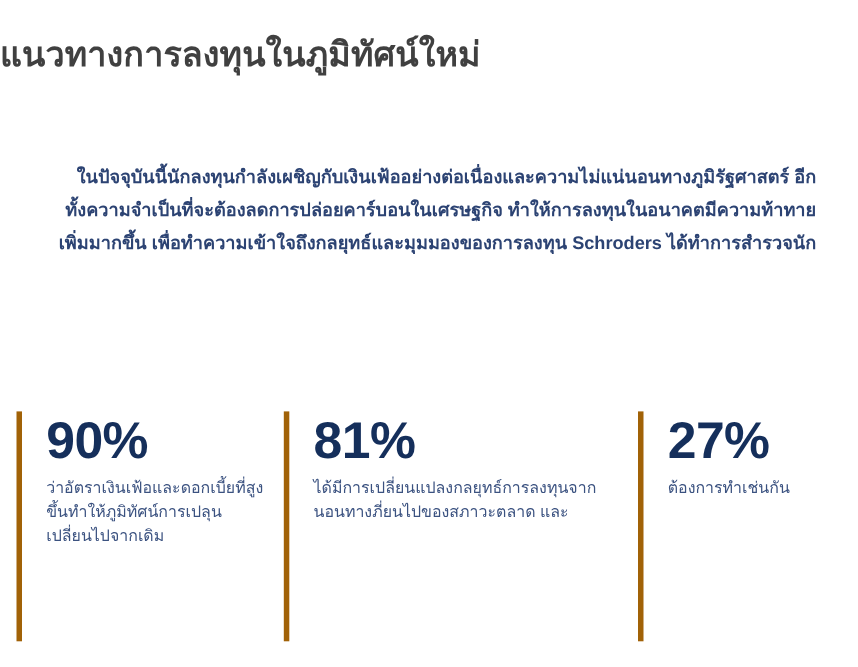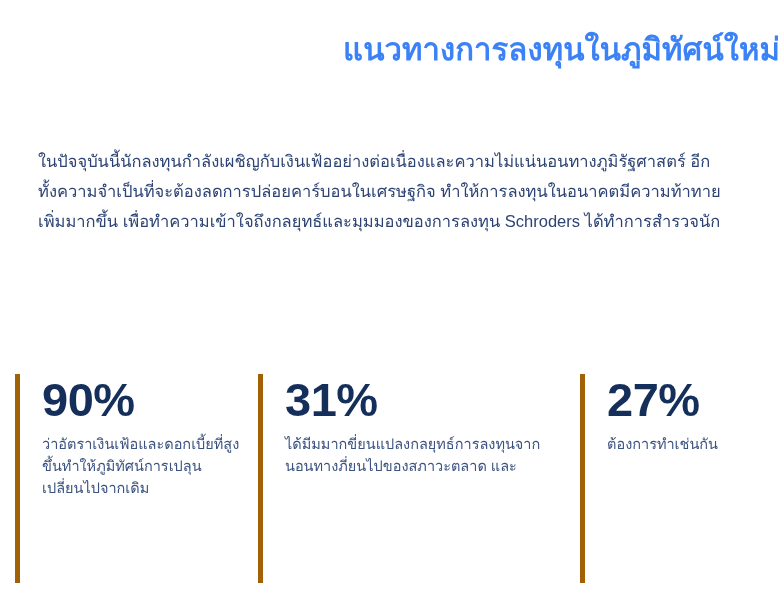--- a/index.html
+++ b/index.html
@@ -21,39 +21,39 @@
     height: 606px;
     box-sizing: border-box;
   }
 
   
   .headline {
     position: absolute;
     left: 0;
     top: 8px;
     width: 780px;
-    text-align: right;
+    text-align: left;
     font-size: 31px;
     font-weight: bold;
     letter-spacing: 0.1px;
-    color: #3b82f6;
+    color: #404040;
     line-height: 1.35;
   }
 
   
   .intro {
     position: absolute;
     left: 38px;
     top: 146px;
     width: 704px;
-    text-align: left;
+    text-align: right;
     font-size: 16.5px;
     line-height: 30px;
     color: #2c4373;
-    font-weight: 400;
+    font-weight: 700;
   }
   .intro .line {
     display: block;
     white-space: nowrap;
   }
 
   
   .stats {
     position: absolute;
     left: 0;
@@ -113,23 +113,23 @@
     <div class="stat stat-1">
       <div class="stat-number">90%</div>
       <div class="stat-desc">
         <span class="dline">ว่าอัตราเงินเฟ้อและดอกเบี้ยที่สูง</span>
         <span class="dline">ขึ้นทำให้ภูมิทัศน์การเปลุน</span>
         <span class="dline">เปลี่ยนไปจากเดิม</span>
       </div>
     </div>
 
     <div class="stat stat-2">
-      <div class="stat-number">31%</div>
+      <div class="stat-number">81%</div>
       <div class="stat-desc">
-        <span class="dline">ได้มีมมากขี่ยนแปลงกลยุทธ์การลงทุนจาก</span>
+        <span class="dline">ได้มีการเปลี่ยนแปลงกลยุทธ์การลงทุนจาก</span>
         <span class="dline">นอนทางภี่ยนไปของสภาวะตลาด และ</span>
       </div>
     </div>
 
     <div class="stat stat-3">
       <div class="stat-number">27%</div>
       <div class="stat-desc">
         <span class="dline">ต้องการทำเช่นกัน</span>
       </div>
     </div>

